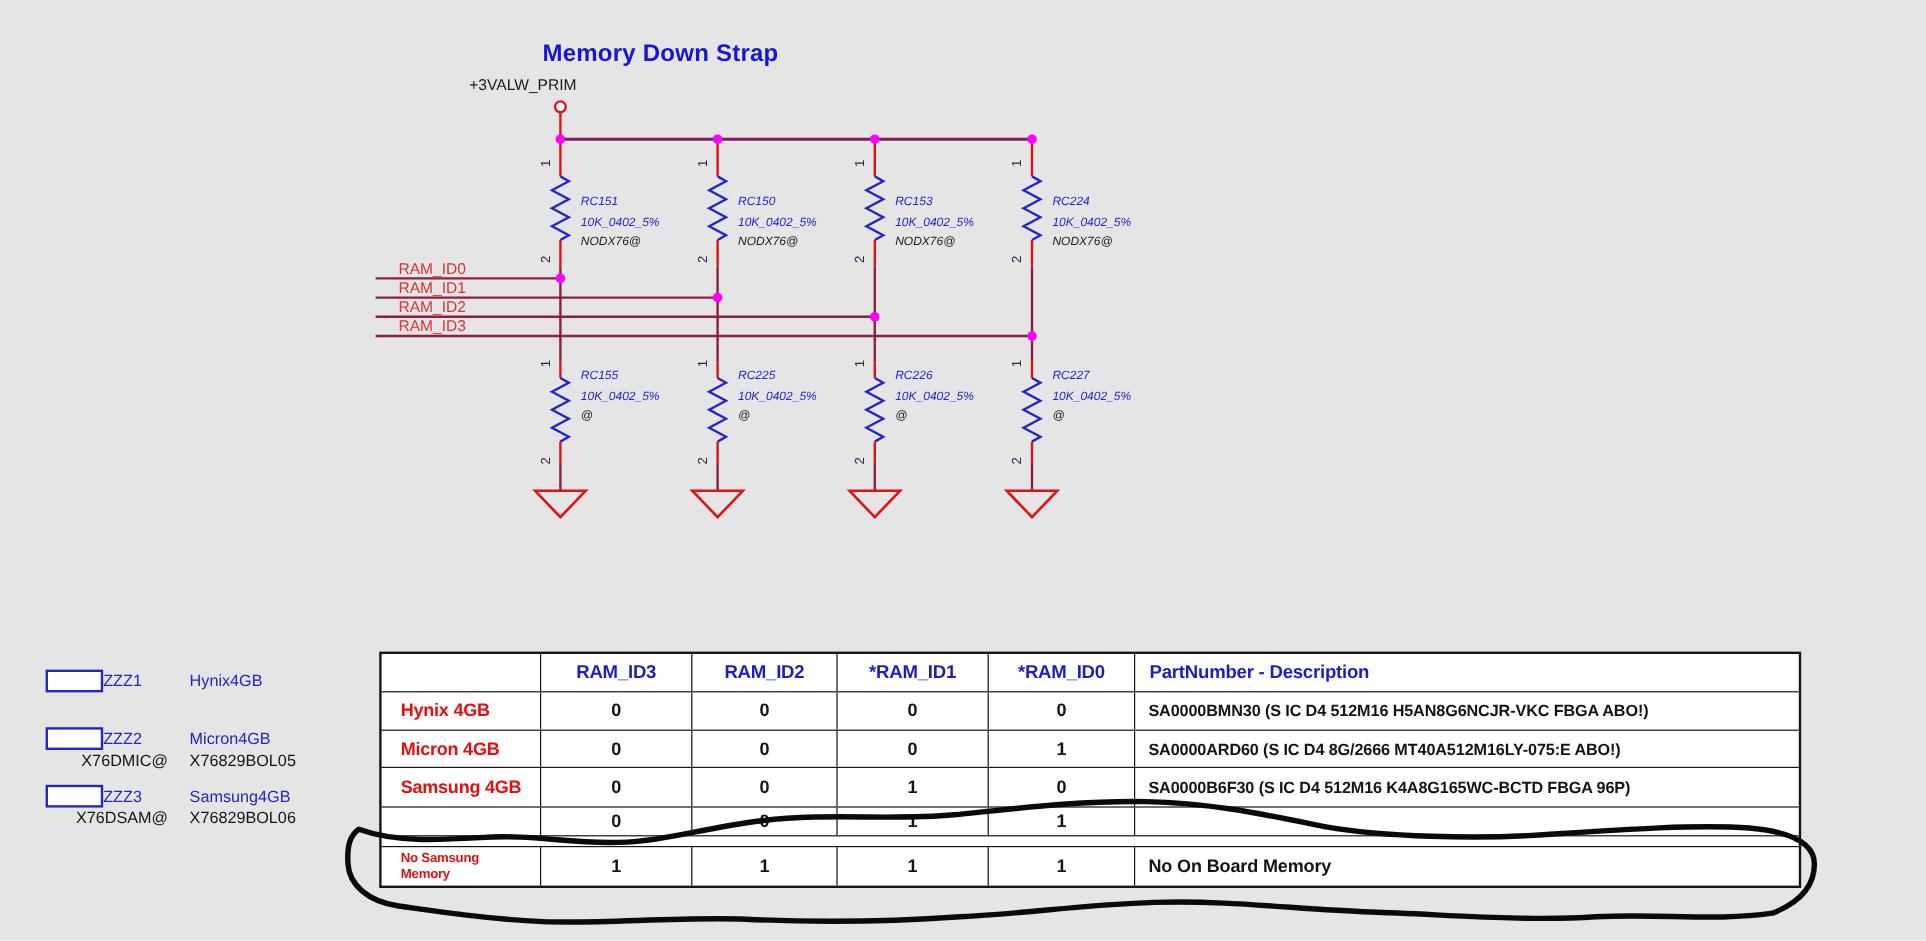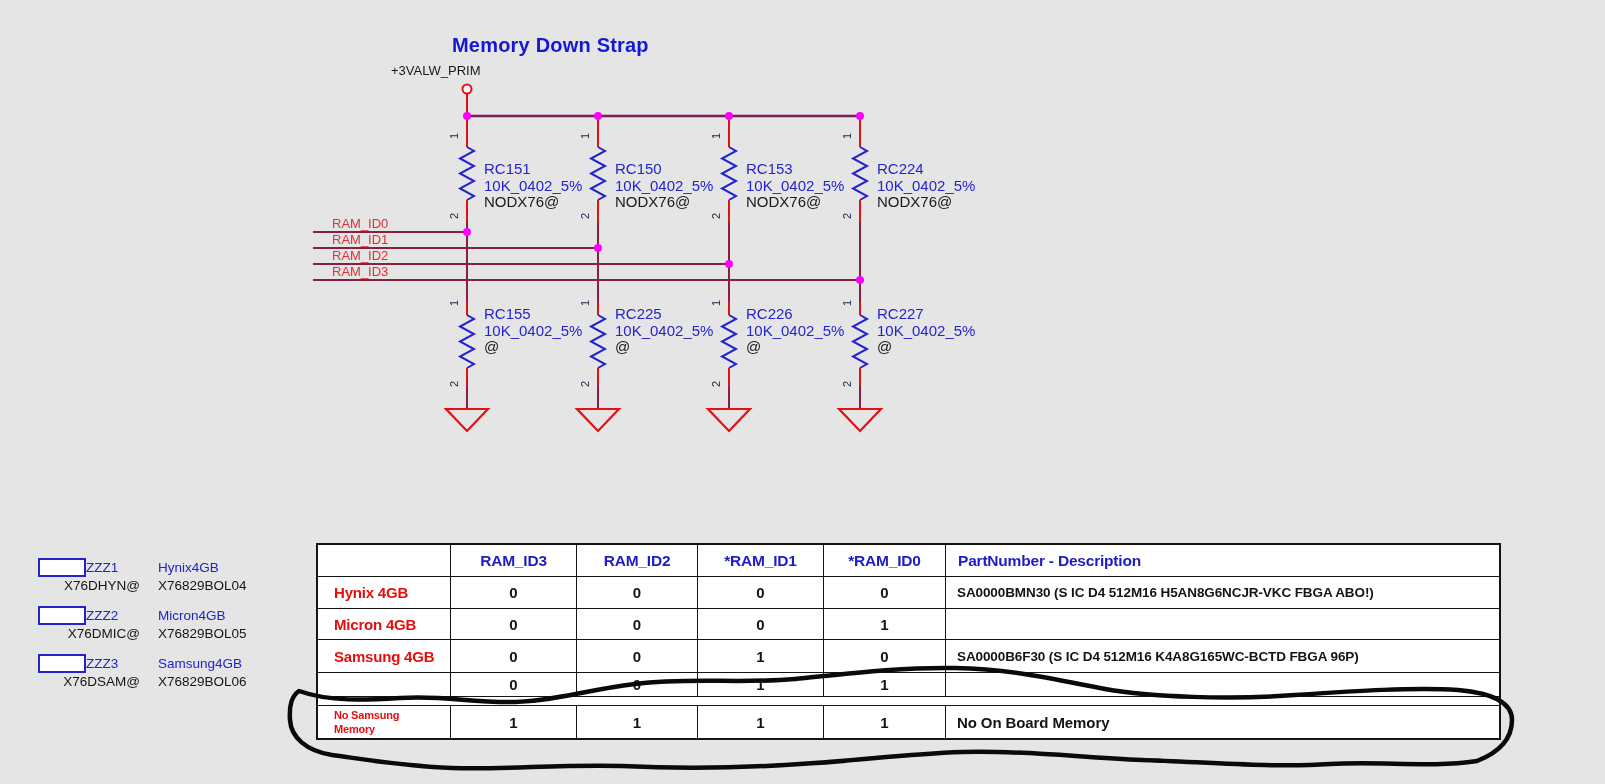--- a/index.html
+++ b/index.html
@@ -3,21 +3,21 @@
 <meta charset="utf-8">
 <style>
   html,body{margin:0;padding:0;background:#fff;}
   .canvas{position:relative;width:1605px;height:784px;background:#e5e5e5;overflow:hidden;
           font-family:"Liberation Sans",sans-serif;}
   .abs{position:absolute;}
   .title{left:452px;top:34px;font-size:20px;font-weight:bold;color:#1616d6;letter-spacing:0.2px;}
   .pwr{left:391px;top:63px;font-size:13px;color:#1a1a1a;}
   .schem{left:0;top:0;width:1000px;height:460px;}
   .netlbl{left:332px;width:90px;height:14px;font-size:13px;color:#e03030;}
-  .rlbl{width:110px;font-size:15px;line-height:16.5px;color:#2424cc;white-space:nowrap;}
+  .rlbl{width:110px;font-size:10px;line-height:16.5px;color:#2424cc;white-space:nowrap;font-style:italic;}
   .rl-note{color:#1a1a1a;}
   
   .lg{left:36px;width:280px;font-size:13.5px;white-space:nowrap;}
   .lg-l1{display:flex;align-items:center;height:21px;}
   .lg-l2{display:flex;height:19px;}
   .lg-box{width:44px;height:15px;border:2px solid #2323c8;margin-left:2px;background:#fff;}
   .lg-ref{width:57px;text-align:left;color:#2323c8;}
   .lg-name{margin-left:15px;color:#2323c8;}
   .lg-refp{width:104px;text-align:right;color:#151515;}
   .lg-part{margin-left:18px;color:#151515;}
@@ -186,24 +186,20 @@
     <div class="rl-val">10K_0402_5%</div>
     <div class="rl-note">@</div>
   </div>
 
   <div class="abs lg" style="top:557px">
     <div class="lg-l1">
       <span class="lg-box"></span>
       <span class="lg-ref">ZZZ1</span>
       <span class="lg-name">Hynix4GB</span>
     </div>
-    <div class="lg-l2">
-      <span class="lg-refp">X76DHYN@</span>
-      <span class="lg-part">X76829BOL04</span>
-    </div>
   </div>
   <div class="abs lg" style="top:605px">
     <div class="lg-l1">
       <span class="lg-box"></span>
       <span class="lg-ref">ZZZ2</span>
       <span class="lg-name">Micron4GB</span>
     </div>
     <div class="lg-l2">
       <span class="lg-refp">X76DMIC@</span>
       <span class="lg-part">X76829BOL05</span>
@@ -237,20 +233,21 @@
       <div class="tc val">0</div>
       <div class="tc val">0</div>
       <div class="tc desc endc">SA0000BMN30 (S IC D4 512M16 H5AN8G6NCJR-VKC FBGA ABO!)</div>
     </div>
     <div class="trow" style="height:30px">
       <div class="tc lab">Micron 4GB</div>
       <div class="tc val">0</div>
       <div class="tc val">0</div>
       <div class="tc val">0</div>
       <div class="tc val">1</div>
+      <div class="tc desc endc">SA0000ARD60 (S IC D4 8G/2666 MT40A512M16LY-075:E ABO!)</div>
     </div>
     <div class="trow" style="height:32px">
       <div class="tc lab">Samsung 4GB</div>
       <div class="tc val">0</div>
       <div class="tc val">0</div>
       <div class="tc val">1</div>
       <div class="tc val">0</div>
       <div class="tc desc endc">SA0000B6F30 (S IC D4 512M16 K4A8G165WC-BCTD FBGA 96P)</div>
     </div>
     <div class="trow" style="height:23px">

